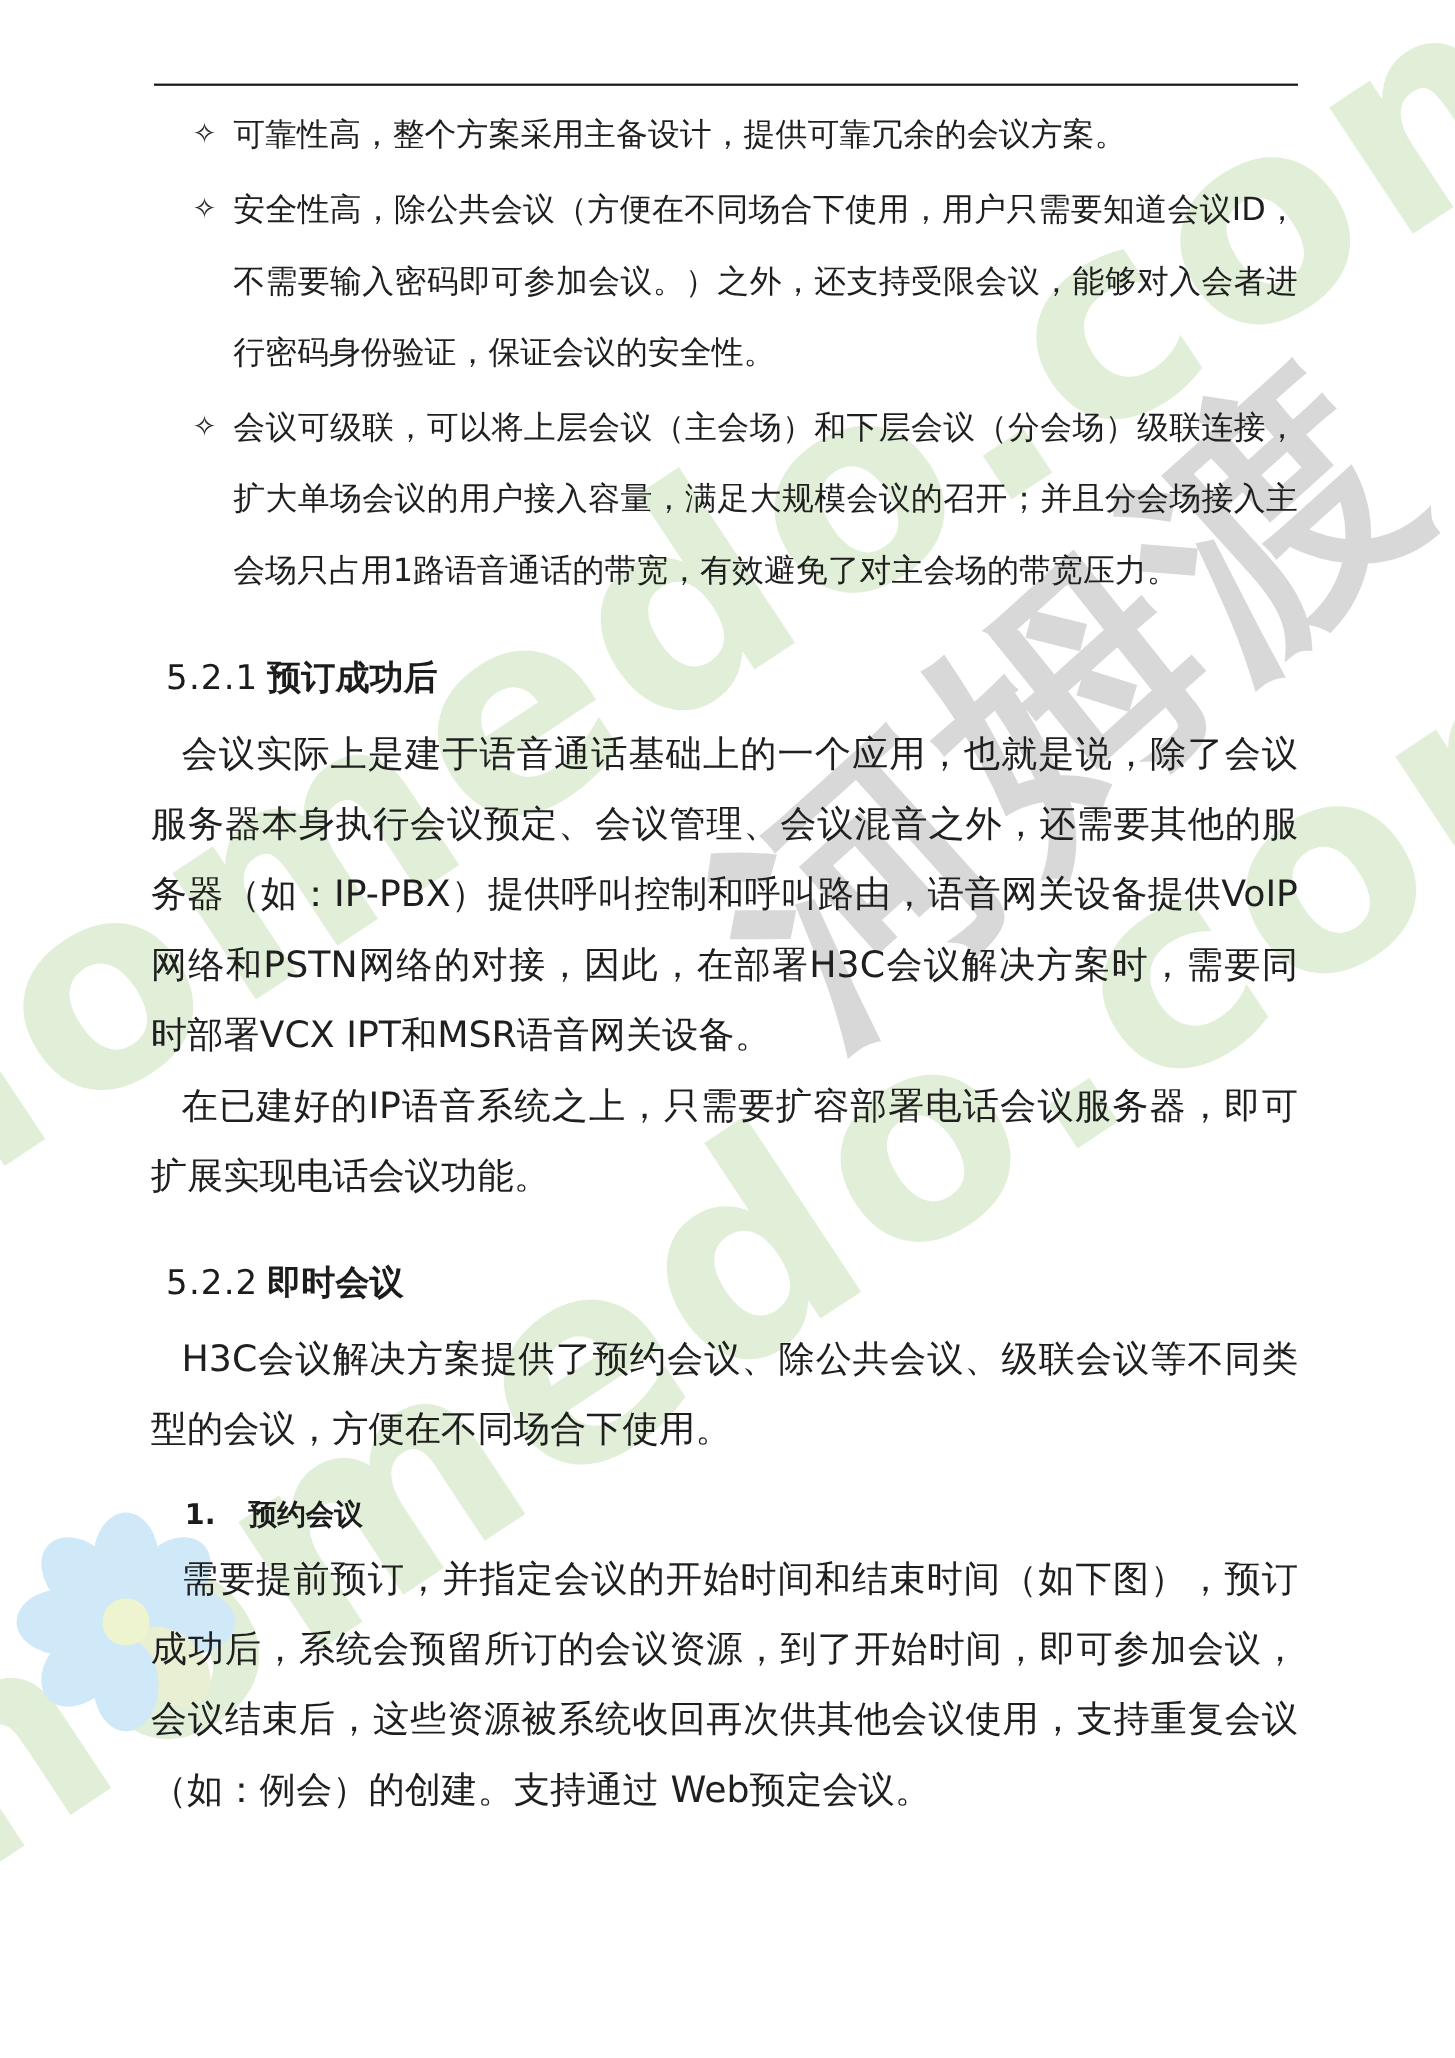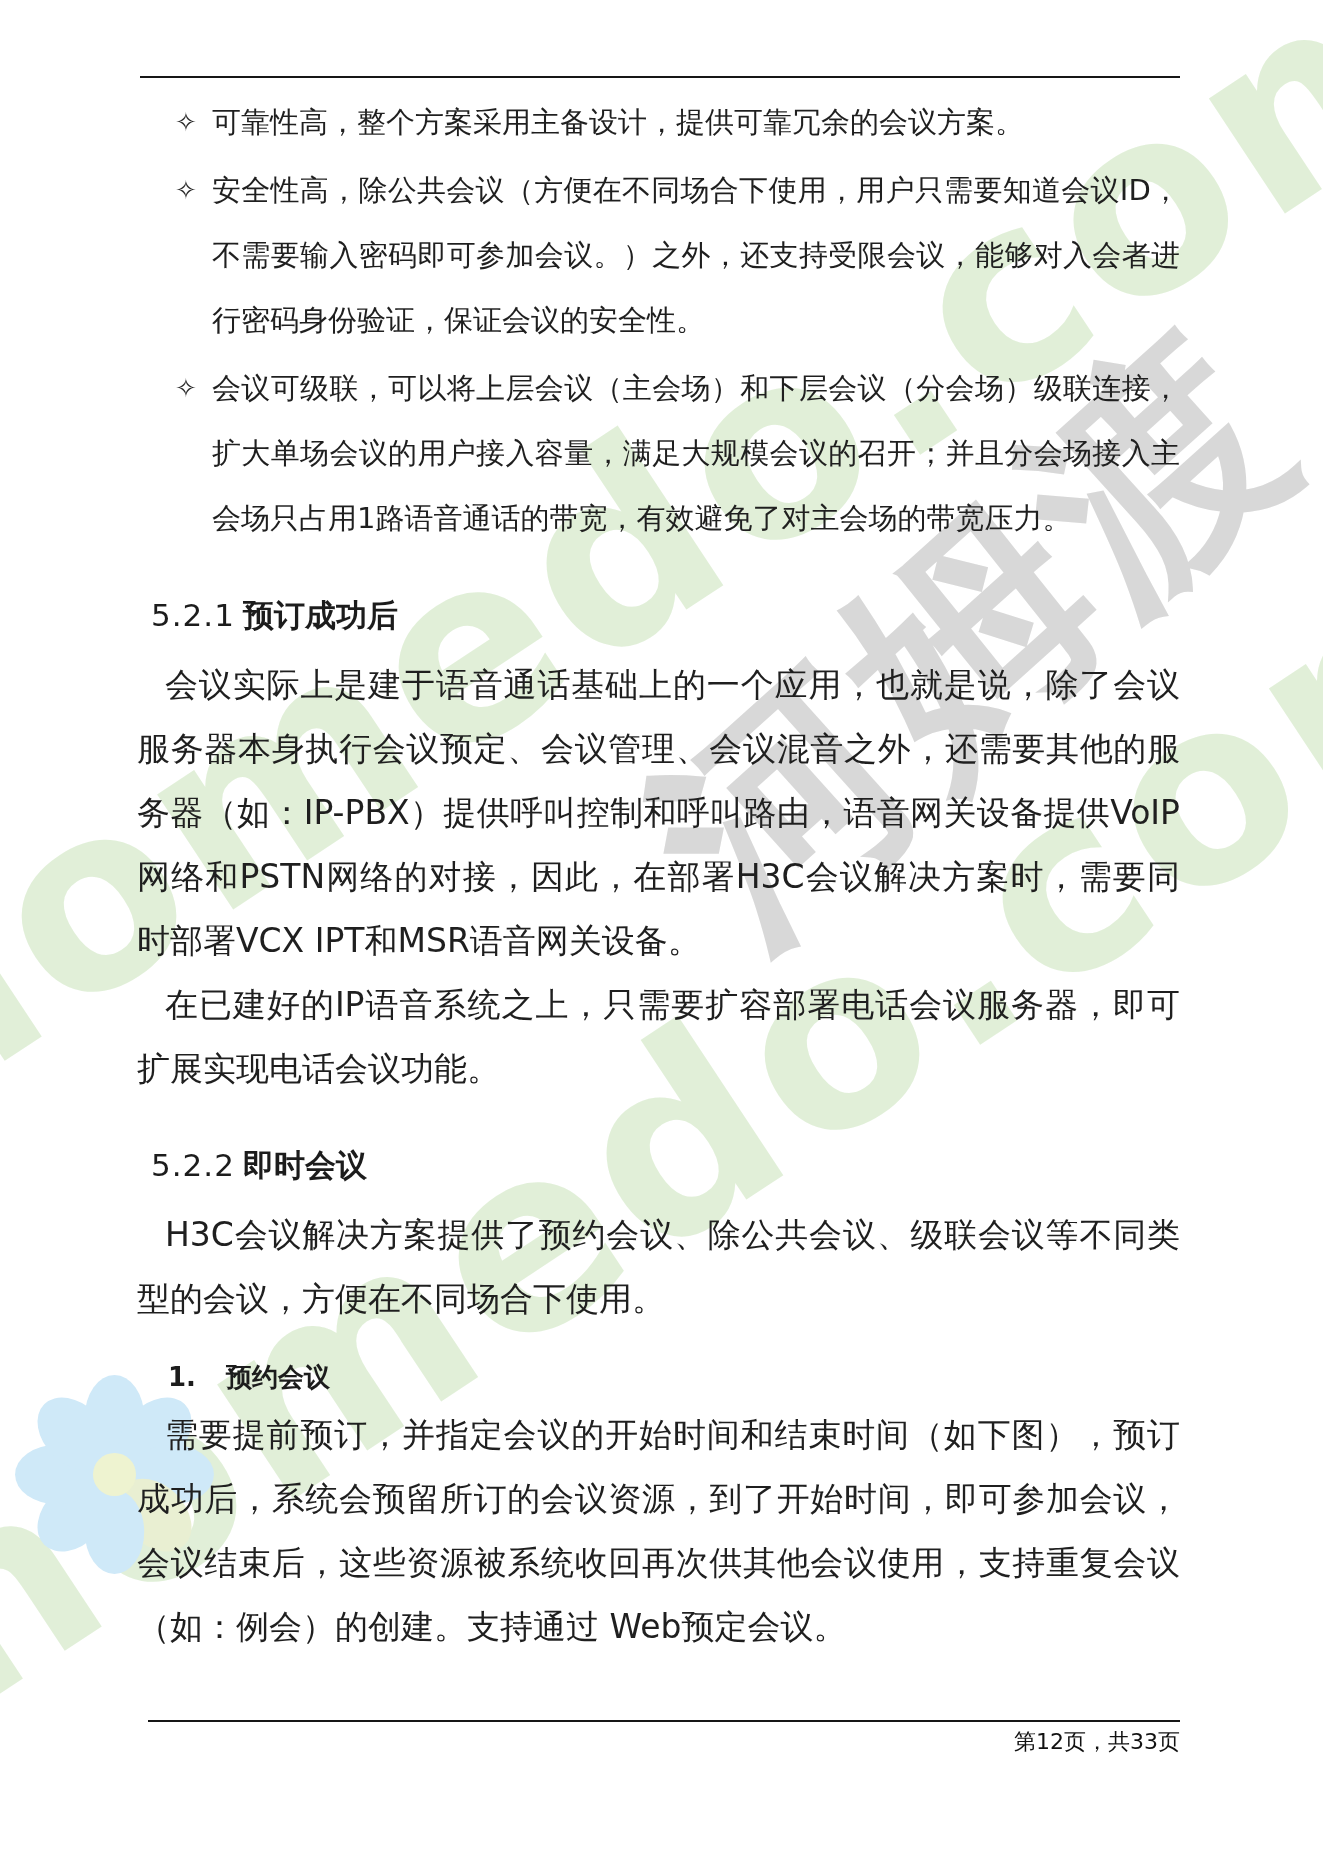--- a/index.html
+++ b/index.html
@@ -115,18 +115,14 @@
 
       <div class="subheading">
         <span>1.</span>
         <span>预约会议</span>
       </div>
       <p class="para">需要提前预订，并指定会议的开始时间和结束时间（如下图），预订成功后，系统会预留所订的会议资源，到了开始时间，即可参加会议，会议结束后，这些资源被系统收回再次供其他会议使用，支持重复会议（如：例会）的创建。支持通过 Web预定会议。</p>
 
     </div>
   </div>
 
-  <div class="footer">
-    <div class="footer-rule"></div>
-    <div class="footer-text">第12页，共33页</div>
-  </div>
 
 </div>
 
 </body></html>

